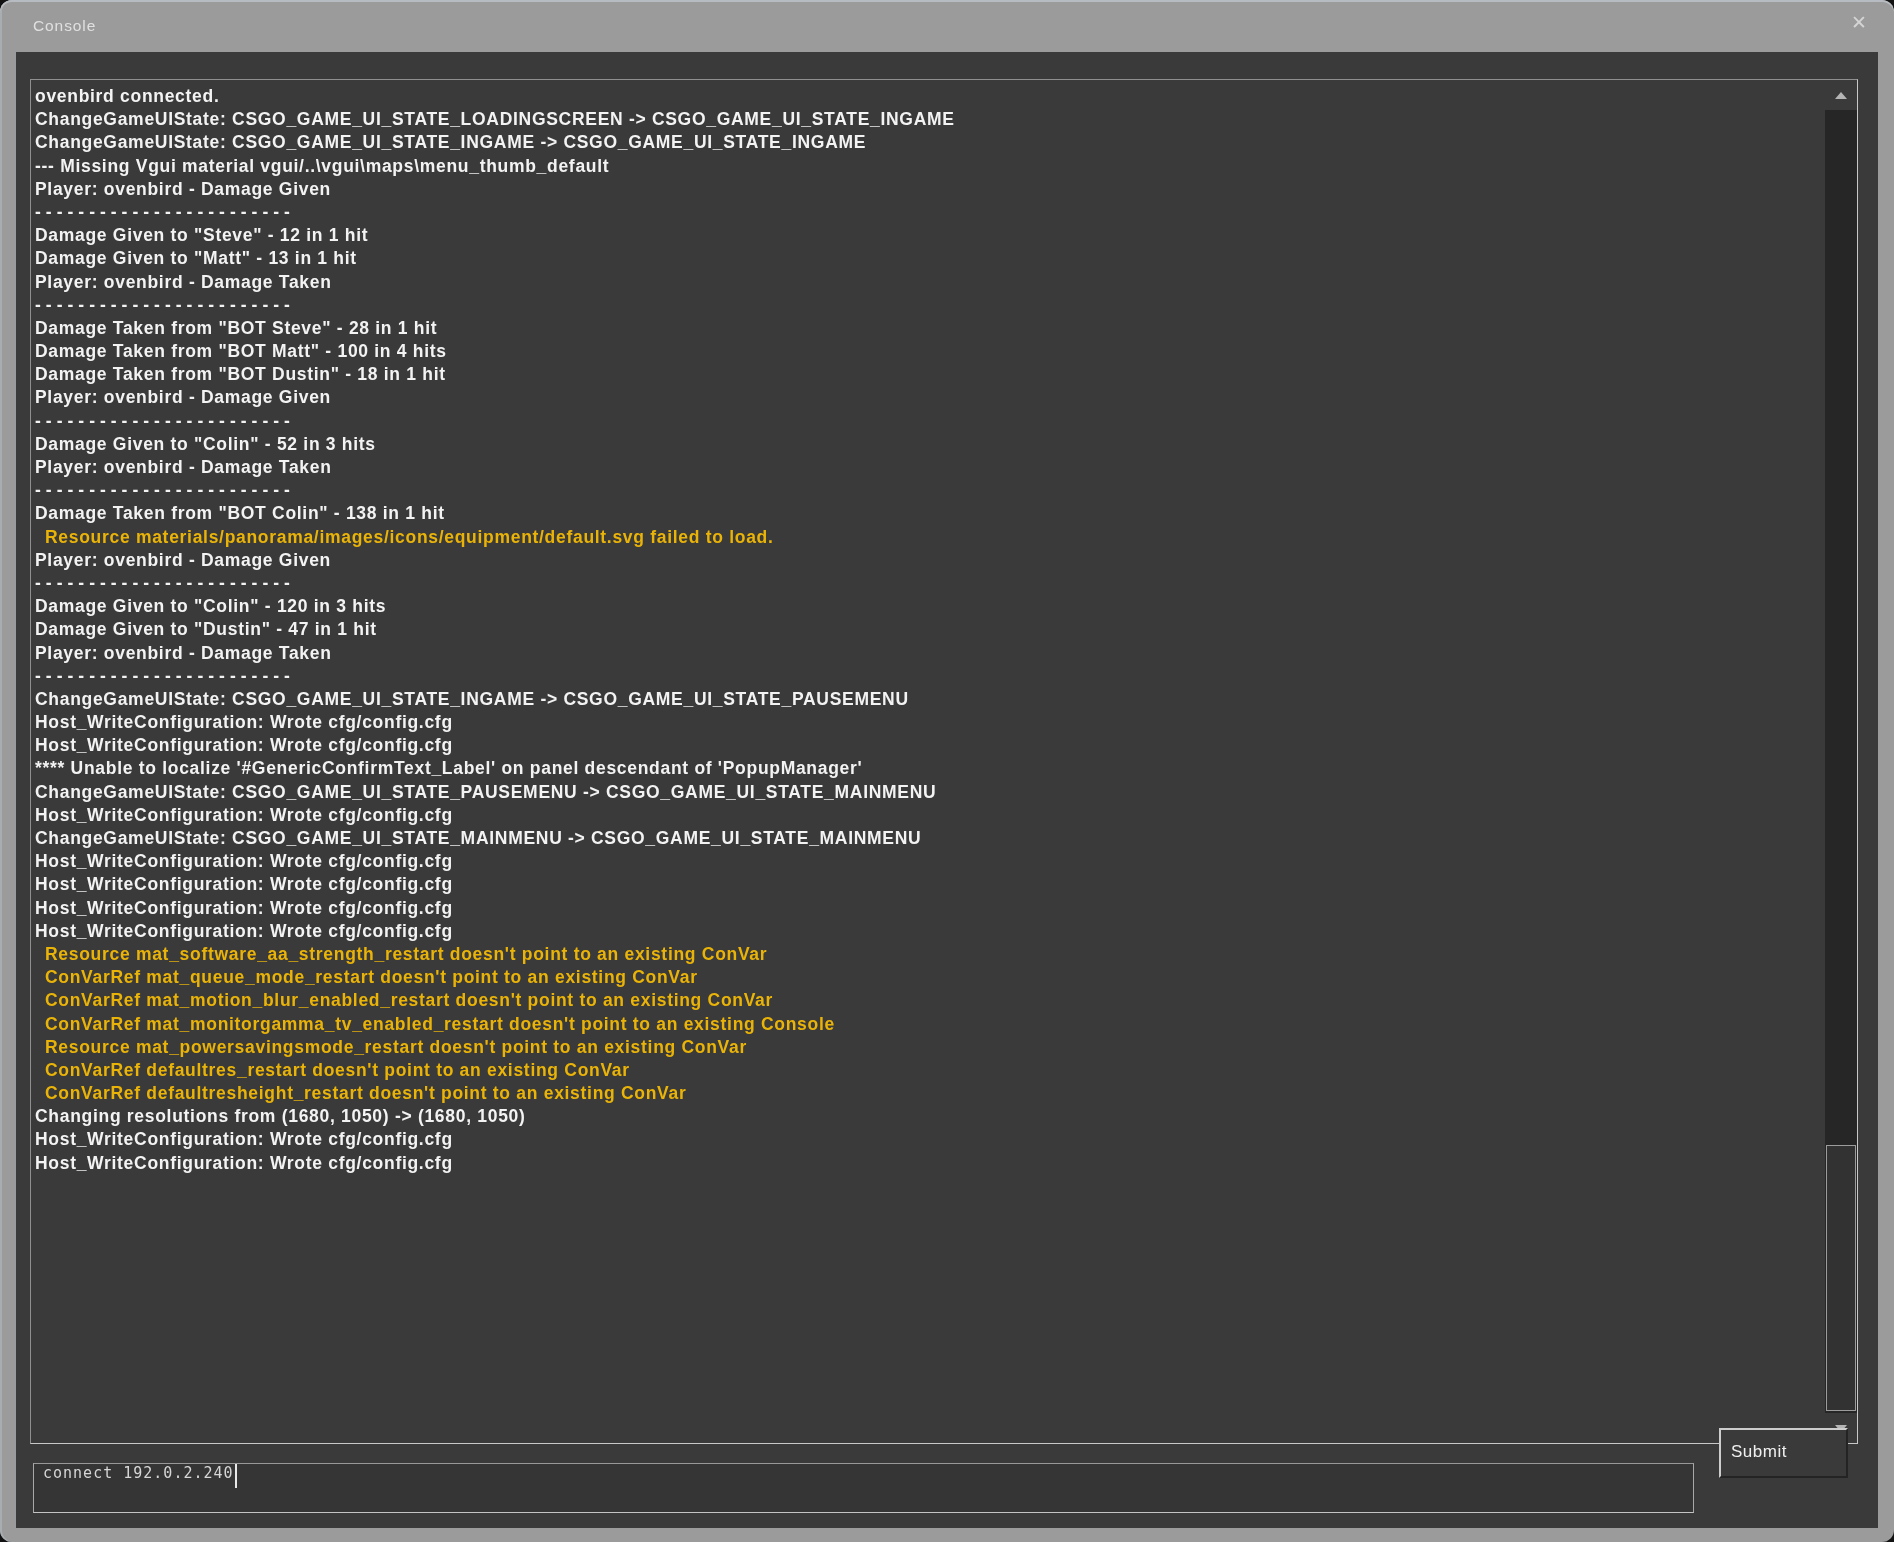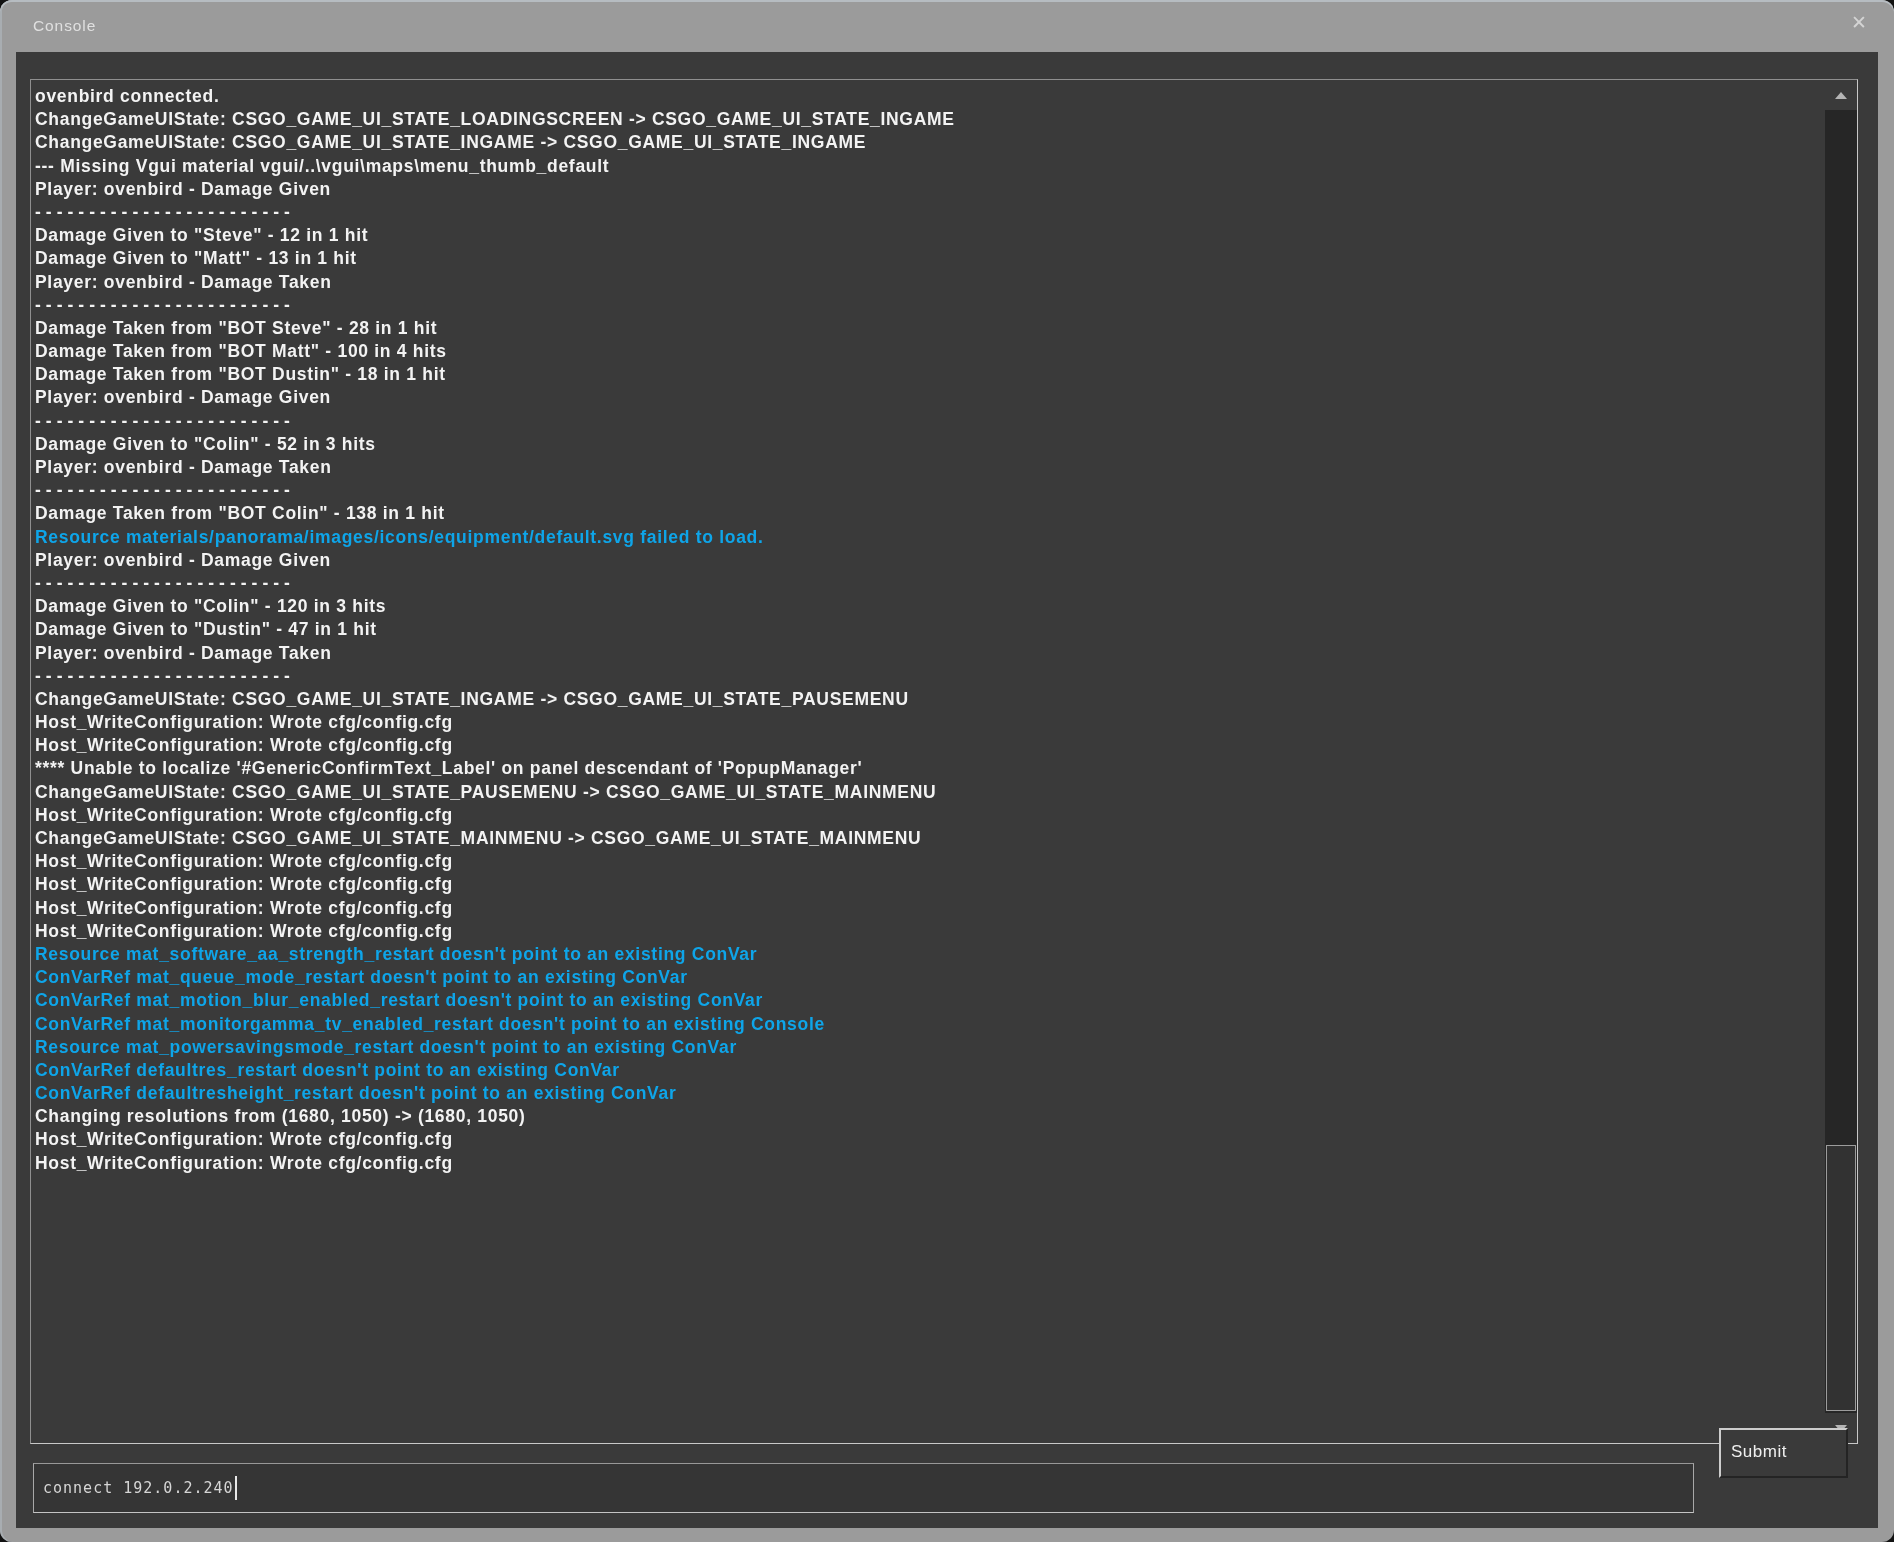--- a/index.html
+++ b/index.html
@@ -21,42 +21,42 @@
 
   
   .output-box{position:absolute;left:14px;top:27px;width:1828px;height:1365px;
               box-sizing:border-box;background:#3a3a3a;
               border:1px solid #a2a2a2;border-top-color:#8f8f8f;border-left-color:#8f8f8f;
               border-bottom-color:#c8c8c8;border-right-color:#c8c8c8;padding-left:37px;}
   .lines{position:absolute;left:4px;top:5px;right:38px;bottom:4px;overflow:hidden;
          font-weight:700;font-size:17.5px;line-height:23.2px;color:#f3f3f3;
          letter-spacing:0.7px;white-space:nowrap;}
   .line{height:23.2px;}
-  .line.error{color:#0ea5e9;}
+  .line.error{color:#eab308;margin-left:10px;}
   .line.sep{letter-spacing:5px;}
 
   
   .scrollbar{position:absolute;top:0;right:0;bottom:0;width:32px;}
   .sb-btn{position:absolute;left:0;right:0;height:30px;background:#3a3a3a;
           display:flex;align-items:center;justify-content:center;cursor:pointer;}
   .sb-btn.up{top:0;}
   .sb-btn.down{bottom:0;}
   .tri-up{width:0;height:0;border-left:6px solid transparent;border-right:6px solid transparent;
           border-bottom:7px solid #b4b4b4;}
   .tri-down{width:0;height:0;border-left:6px solid transparent;border-right:6px solid transparent;
           border-top:7px solid #b4b4b4;}
   .sb-track{position:absolute;left:0;right:0;top:30px;bottom:30px;background:#262626;}
   .sb-thumb{position:absolute;left:1px;right:1px;bottom:2px;height:266px;background:#323232;
             border:1px solid #9c9c9c;box-sizing:border-box;cursor:pointer;}
 
   
   .input-box{position:absolute;left:17px;top:1411px;width:1661px;height:50px;
              box-sizing:border-box;background:#353535;
              border:1px solid #a8a8a8;border-top-color:#989898;border-bottom-color:#c4c4c4;
-             display:flex;align-items:center;padding-left:9px;cursor:text;}
+             display:flex;align-items:flex-start;padding-left:9px;cursor:text;}
   .input-text{font-family:"DejaVu Sans Mono", monospace;font-size:15px;color:#d6d6d6;
               letter-spacing:1px;}
   .caret{display:inline-block;width:2px;height:24px;background:#e8e8e8;margin-left:1px;}
   .submit{position:absolute;left:1703px;top:1376px;width:129px;height:50px;
           box-sizing:border-box;background:#3a3a3a;
           border:2px solid;border-color:#cdcdcd #242424 #242424 #cdcdcd;
           color:#efefef;font-family:"Liberation Sans", sans-serif;font-size:17px;
           font-weight:400;letter-spacing:0.5px;text-align:left;padding:0 0 2px 10px;
           cursor:pointer;}
 </style>

